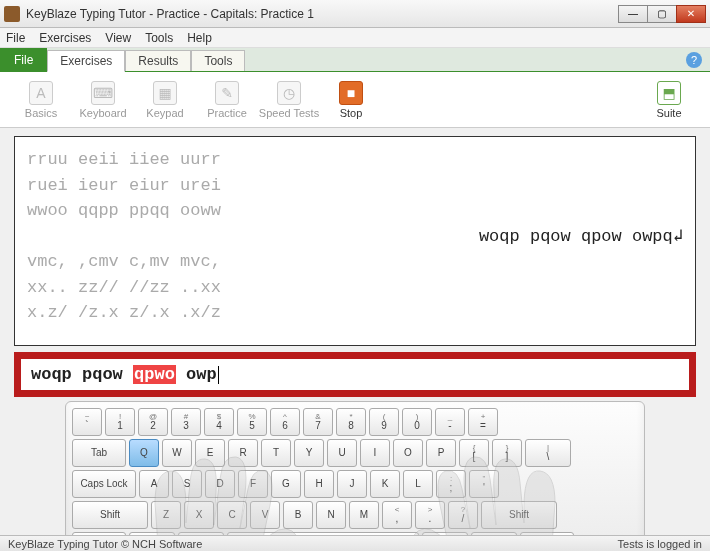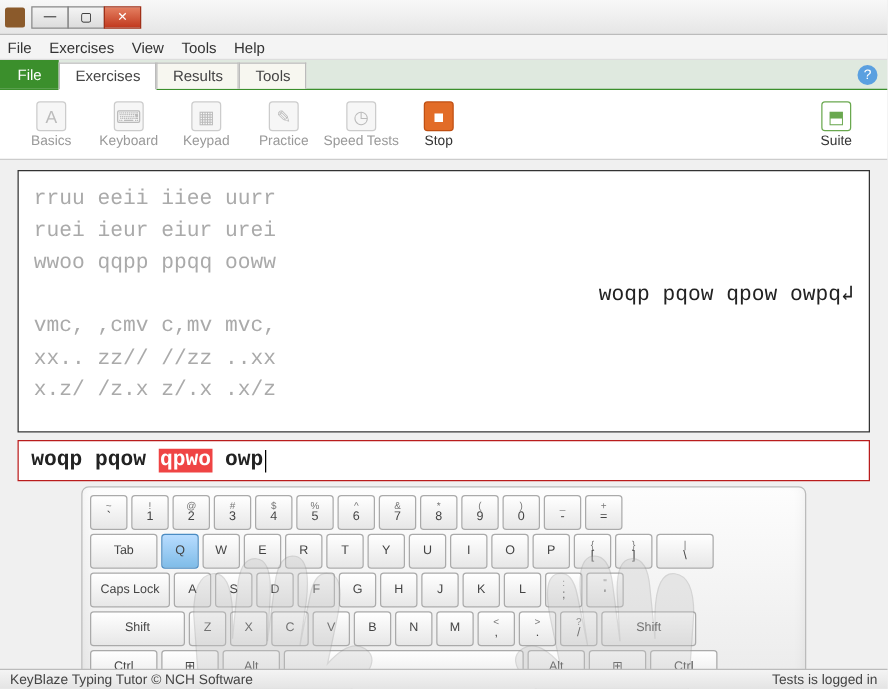--- a/index.html
+++ b/index.html
@@ -32,21 +32,21 @@
   .tbtn.stop .ticon { background:#e26c27; border-color:#c04f12; color:#fff;}
   .toolbar-spacer { flex:1; }
   .tbtn.suite .ticon { background:#fff; border-color:#6aa84f; color:#6aa84f;}
   
   
   .content { padding: 8px 14px 4px 14px; }
   .practice-box { background:#fff; border:1px solid #333; padding:10px 12px; font-family:"Courier New",monospace; font-size:17px; line-height:1.5; color:#aaa; height:210px; overflow:hidden;}
   .practice-box .cur-line { color:#222; font-weight:normal;text-align:right; }
   
   
-  .input-row { margin-top:6px; border:1px solid #b91c1c; background:#fff; padding:6px 10px; font-family:"Courier New",monospace; font-size:17px; color:#222; font-weight:bold; display:flex; align-items:center; gap:0;}
+  .input-row { margin-top:6px; border:7px solid #b91c1c; background:#fff; padding:6px 10px; font-family:"Courier New",monospace; font-size:17px; color:#222; font-weight:bold; display:flex; align-items:center; gap:0;}
   .ok-text { white-space:pre; }
   .err-text { background:#ef4444; color:#fff; white-space:pre; padding:0 1px;}
   .after-text { white-space:pre; }
   .cursor { display:inline-block; width:1px; height:18px; background:#000; margin-left:1px; vertical-align:middle; }
   
   
   .kbwrap { position:relative; margin:4px auto 0 auto; width:580px; height:170px; }
   .keyboard { position:relative; width:580px; background:linear-gradient(#fdfdfd,#eaeaea); border:1px solid #bbb; border-radius:6px 6px 14px 14px; padding:6px; box-shadow:inset 0 -6px 10px rgba(0,0,0,0.07);}
   .krow { display:flex; gap:3px; margin-bottom:3px; }
   .key { height:28px; min-width:30px; background:linear-gradient(#fff,#e7e7e7); border:1px solid #aaa; border-radius:3px; font-size:10px; color:#444; display:flex; flex-direction:column; align-items:center; justify-content:center; padding:0 4px; line-height:1; }
@@ -59,20 +59,21 @@
   .hand.right { right:30px; transform:scaleX(-1); }
   
   
   .statusbar { position:absolute; bottom:0; left:0; right:0; height:16px; background:linear-gradient(#f4f4f4,#e4e4e4); border-top:1px solid #bbb; display:flex; align-items:center; padding:0 8px; font-size:11px; color:#444; justify-content:space-between;}
 </style>
 </head>
 <body>
 
 <div class="titlebar">
   <div class="titlebar-icon"></div>
+  <div class="titlebar-text">KeyBlaze Typing Tutor - Practice - Capitals: Practice 1</div>
   <div class="winbtns">
     <div class="winbtn">—</div>
     <div class="winbtn">▢</div>
     <div class="winbtn close">✕</div>
   </div>
 </div>
 
 <div class="menubar">
   <span class="menuitem">File</span>
   <span class="menuitem">Exercises</span>

